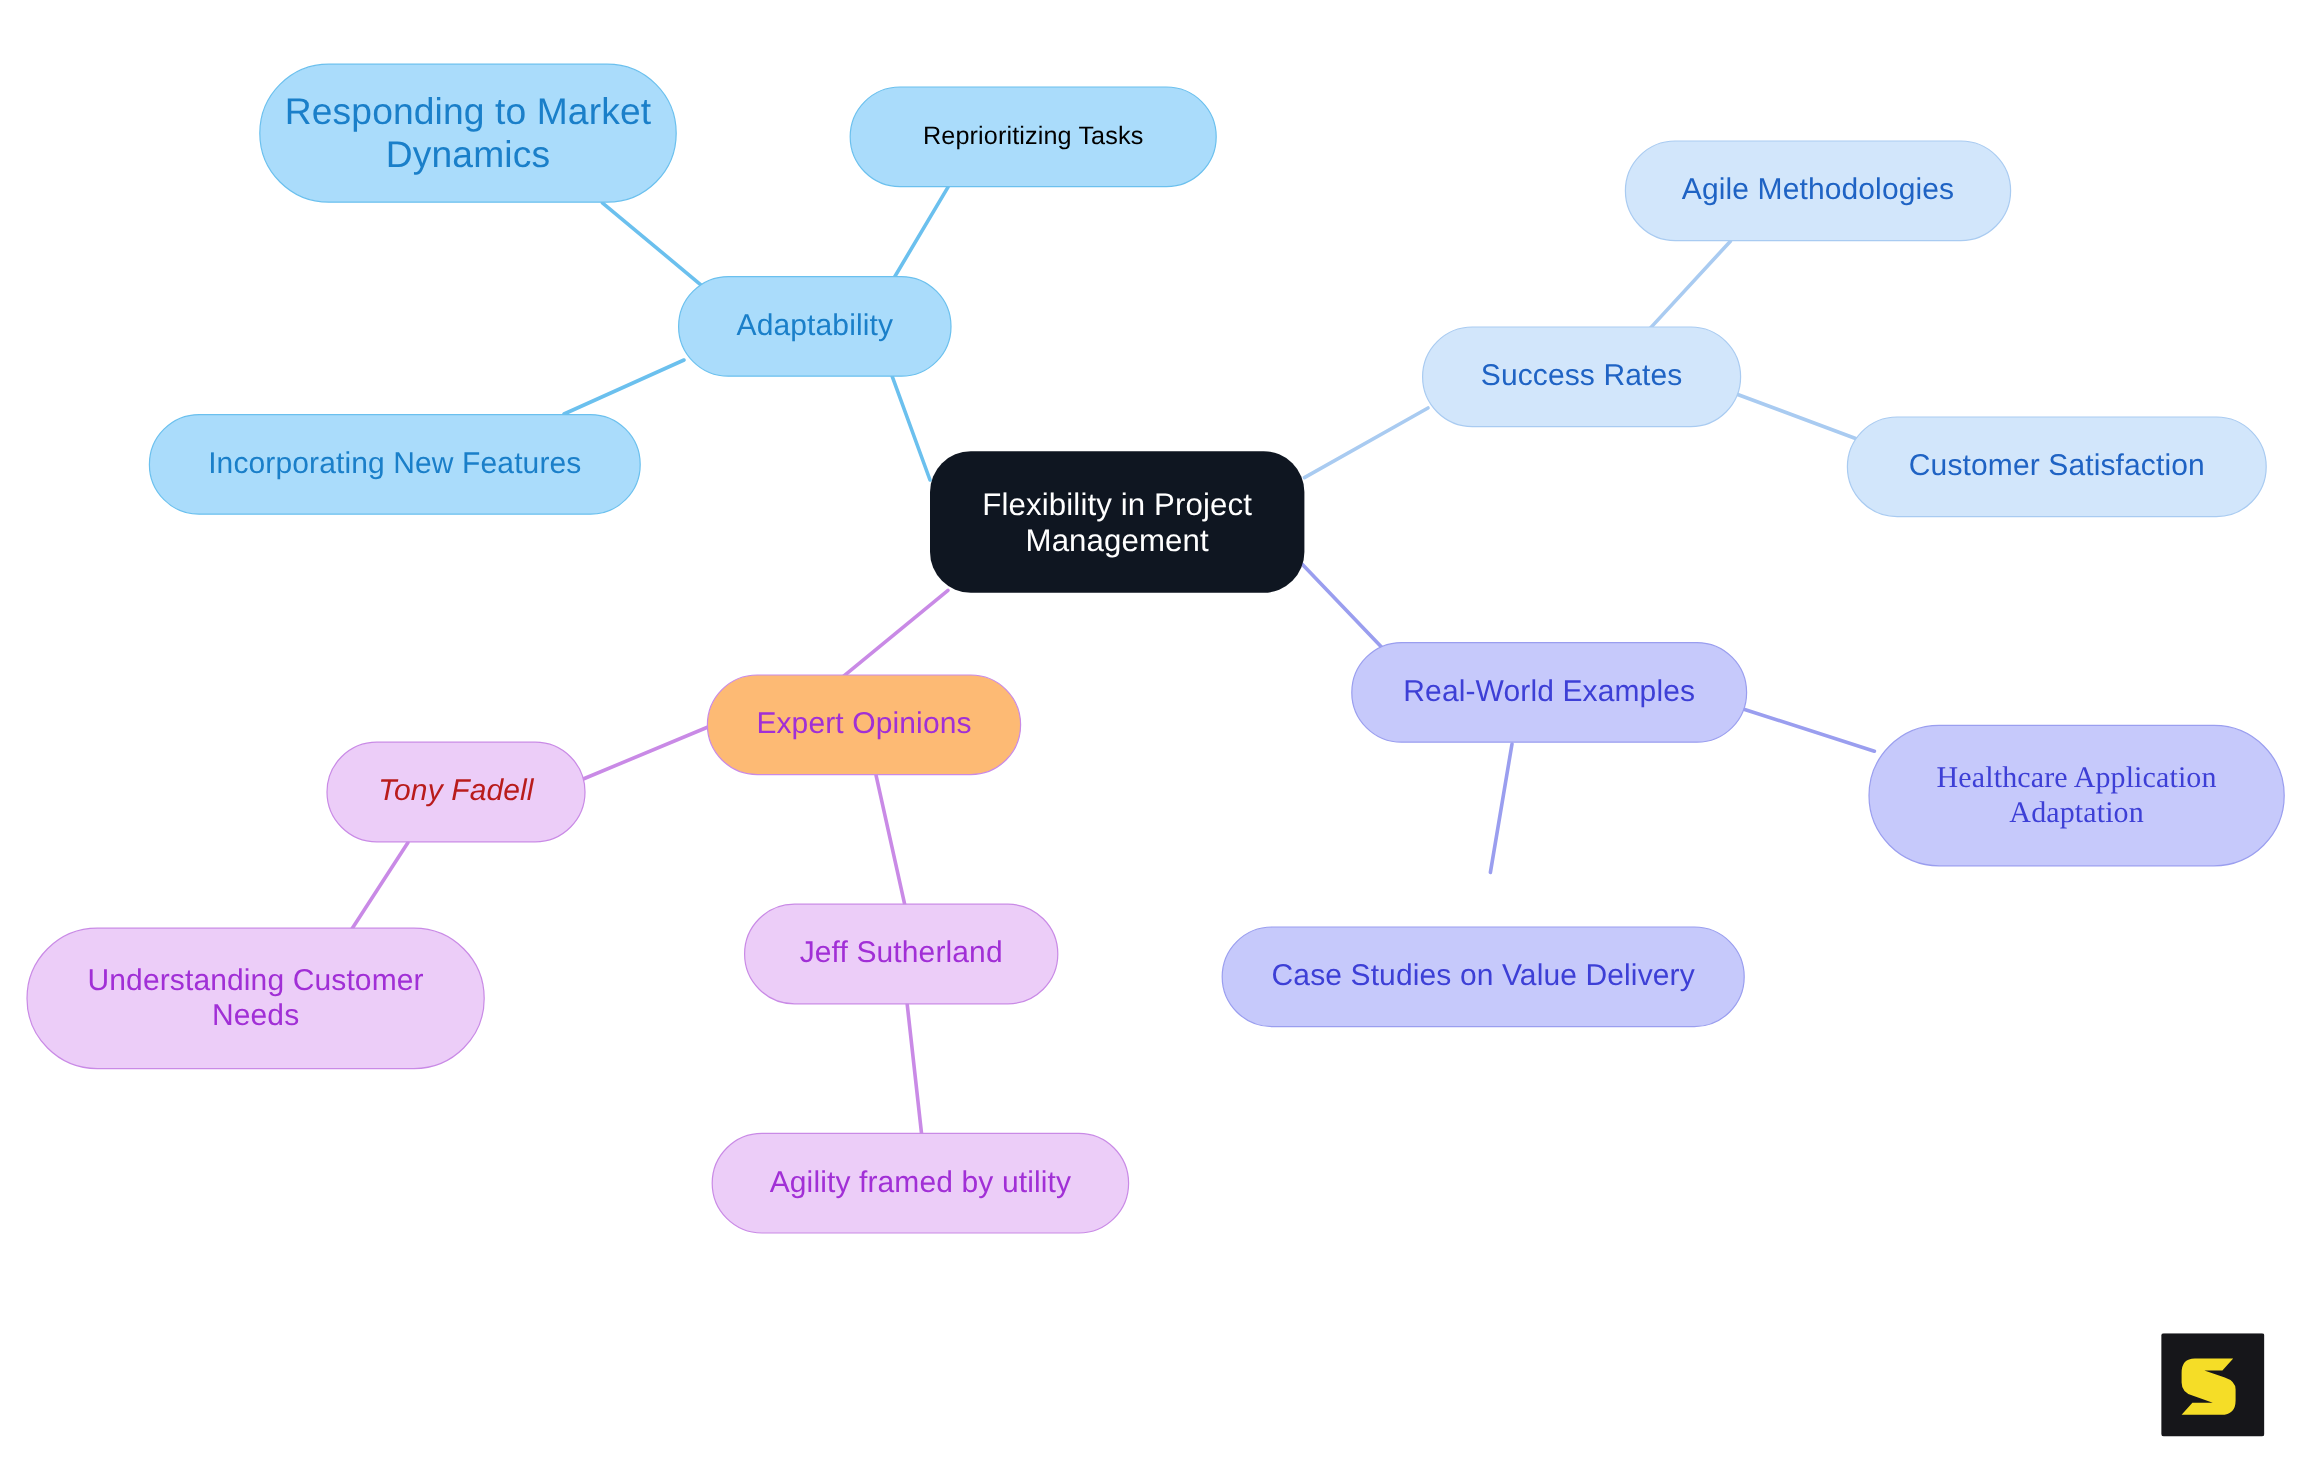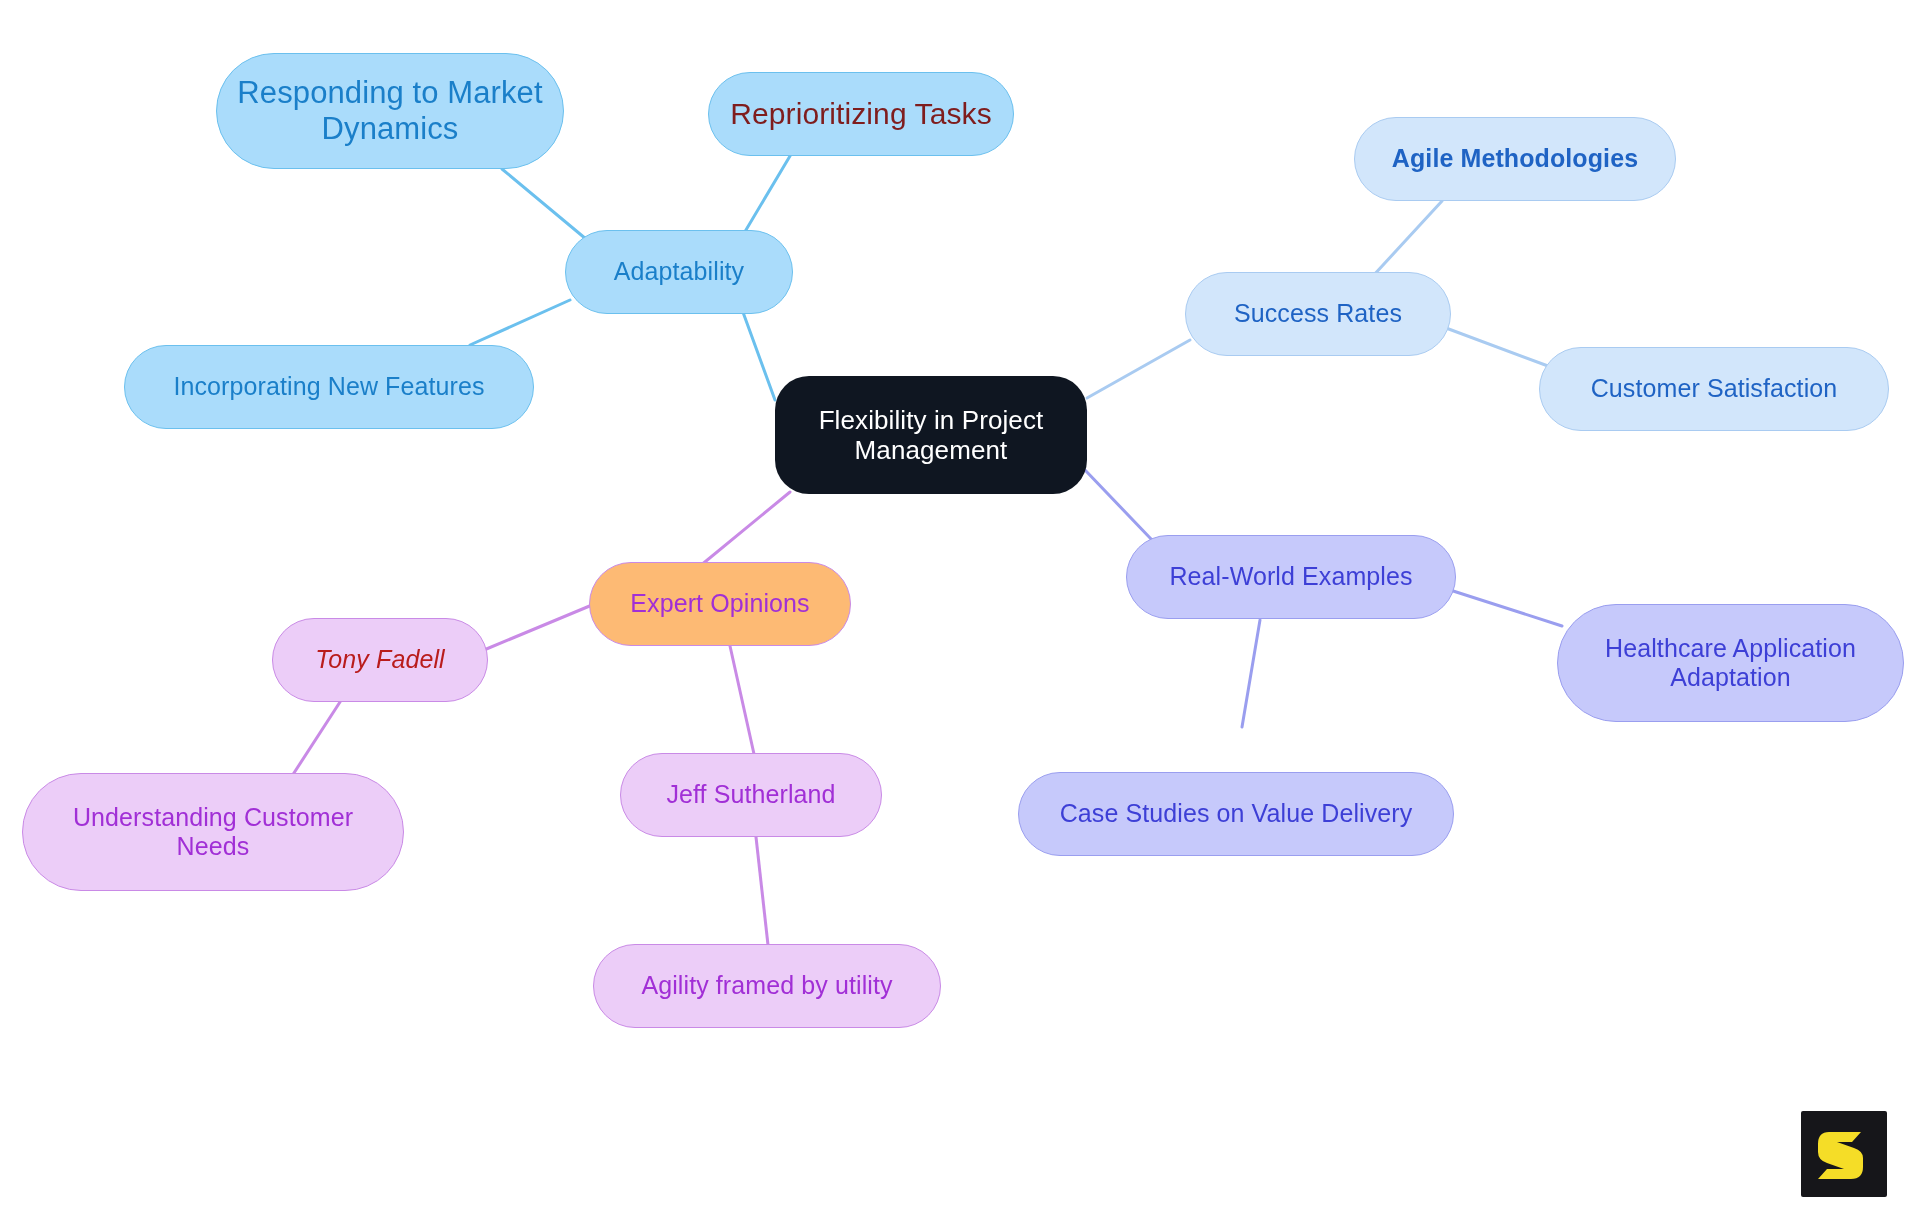--- a/index.html
+++ b/index.html
@@ -76,27 +76,27 @@
       <line x1="730" y1="646" x2="754" y2="754" stroke="#c98ae6" stroke-width="3" stroke-linecap="round"></line>
       <line x1="756" y1="837" x2="768" y2="945" stroke="#c98ae6" stroke-width="3" stroke-linecap="round"></line>
     </svg>
 
   <div id="nodes">
       <div class="node root" style="left: 775px; top: 376px; width: 312px; height: 118px; background: rgb(15, 22, 33); color: rgb(255, 255, 255); font-size: 26px;"><span class="node-label">Flexibility in Project
 Management</span></div>
       <div class="node" style="left: 565px; top: 230px; width: 228px; height: 84px; background: rgb(170, 220, 251); color: rgb(26, 127, 201); font-size: 25px; border: 1.5px solid rgb(107, 192, 238);"><span class="node-label">Adaptability</span></div>
       <div class="node" style="left: 216px; top: 53px; width: 348px; height: 116px; background: rgb(170, 220, 251); color: rgb(26, 127, 201); font-size: 31px; border: 1.5px solid rgb(107, 192, 238);"><span class="node-label">Responding to Market
 Dynamics</span></div>
-      <div class="node" style="left: 708px; top: 72px; width: 306px; height: 84px; background: rgb(170, 220, 251); color: #7f1d1d; font-size: 30px; border: 1.5px solid rgb(107, 192, 238);"><span class="node-label">Reprioritizing Tasks</span></div>
+      <div class="node" style="left: 708px; top: 72px; width: 306px; height: 84px; background: rgb(170, 220, 251); color: #000000; font-size: 21px; border: 1.5px solid rgb(107, 192, 238);"><span class="node-label">Reprioritizing Tasks</span></div>
       <div class="node" style="left: 124px; top: 345px; width: 410px; height: 84px; background: rgb(170, 220, 251); color: rgb(26, 127, 201); font-size: 25px; border: 1.5px solid rgb(107, 192, 238);"><span class="node-label">Incorporating New Features</span></div>
       <div class="node" style="left: 1185px; top: 272px; width: 266px; height: 84px; background: rgb(210, 230, 251); color: rgb(31, 99, 196); font-size: 25px; border: 1.5px solid rgb(169, 203, 241);"><span class="node-label">Success Rates</span></div>
-      <div class="node" style="left: 1354px; top: 117px; width: 322px; height: 84px; background: rgb(210, 230, 251); color: rgb(31, 99, 196); font-size: 25px; border: 1.5px solid rgb(169, 203, 241); font-weight: bold;"><span class="node-label">Agile Methodologies</span></div>
+      <div class="node" style="left: 1354px; top: 117px; width: 322px; height: 84px; background: rgb(210, 230, 251); color: rgb(31, 99, 196); font-size: 25px; border: 1.5px solid rgb(169, 203, 241);"><span class="node-label">Agile Methodologies</span></div>
       <div class="node" style="left: 1539px; top: 347px; width: 350px; height: 84px; background: rgb(210, 230, 251); color: rgb(31, 99, 196); font-size: 25px; border: 1.5px solid rgb(169, 203, 241);"><span class="node-label">Customer Satisfaction</span></div>
       <div class="node" style="left: 1126px; top: 535px; width: 330px; height: 84px; background: rgb(198, 201, 251); color: rgb(61, 63, 214); font-size: 25px; border: 1.5px solid rgb(154, 158, 239);"><span class="node-label">Real-World Examples</span></div>
-      <div class="node" style="left: 1557px; top: 604px; width: 347px; height: 118px; background: rgb(198, 201, 251); color: rgb(61, 63, 214); font-size: 25px; border: 1.5px solid rgb(154, 158, 239);"><span class="node-label">Healthcare Application
+      <div class="node" style="left: 1557px; top: 604px; width: 347px; height: 118px; background: rgb(198, 201, 251); color: rgb(61, 63, 214); font-size: 25px; border: 1.5px solid rgb(154, 158, 239); font-family: Liberation Serif, serif;"><span class="node-label">Healthcare Application
 Adaptation</span></div>
       <div class="node" style="left: 1018px; top: 726px; width: 436px; height: 84px; background: rgb(198, 201, 251); color: rgb(61, 63, 214); font-size: 25px; border: 1.5px solid rgb(154, 158, 239); margin-top: 46px;"><span class="node-label">Case Studies on Value Delivery</span></div>
       <div class="node" style="left: 589px; top: 562px; width: 262px; height: 84px; background: #fdba74; color: rgb(161, 47, 214); font-size: 25px; border: 1.5px solid rgb(201, 138, 230);"><span class="node-label">Expert Opinions</span></div>
       <div class="node" style="left: 272px; top: 618px; width: 216px; height: 84px; background: rgb(236, 205, 248); color: #b91c1c; font-size: 25px; border: 1.5px solid rgb(201, 138, 230); font-style: italic;"><span class="node-label">Tony Fadell</span></div>
       <div class="node" style="left: 620px; top: 753px; width: 262px; height: 84px; background: rgb(236, 205, 248); color: rgb(161, 47, 214); font-size: 25px; border: 1.5px solid rgb(201, 138, 230);"><span class="node-label">Jeff Sutherland</span></div>
       <div class="node" style="left: 593px; top: 944px; width: 348px; height: 84px; background: rgb(236, 205, 248); color: rgb(161, 47, 214); font-size: 25px; border: 1.5px solid rgb(201, 138, 230); text-align: center;"><span class="node-label">Agility framed by utility</span></div>
       <div class="node" style="left: 22px; top: 773px; width: 382px; height: 118px; background: rgb(236, 205, 248); color: rgb(161, 47, 214); font-size: 25px; border: 1.5px solid rgb(201, 138, 230);"><span class="node-label">Understanding Customer
 Needs</span></div>
     </div>
 

